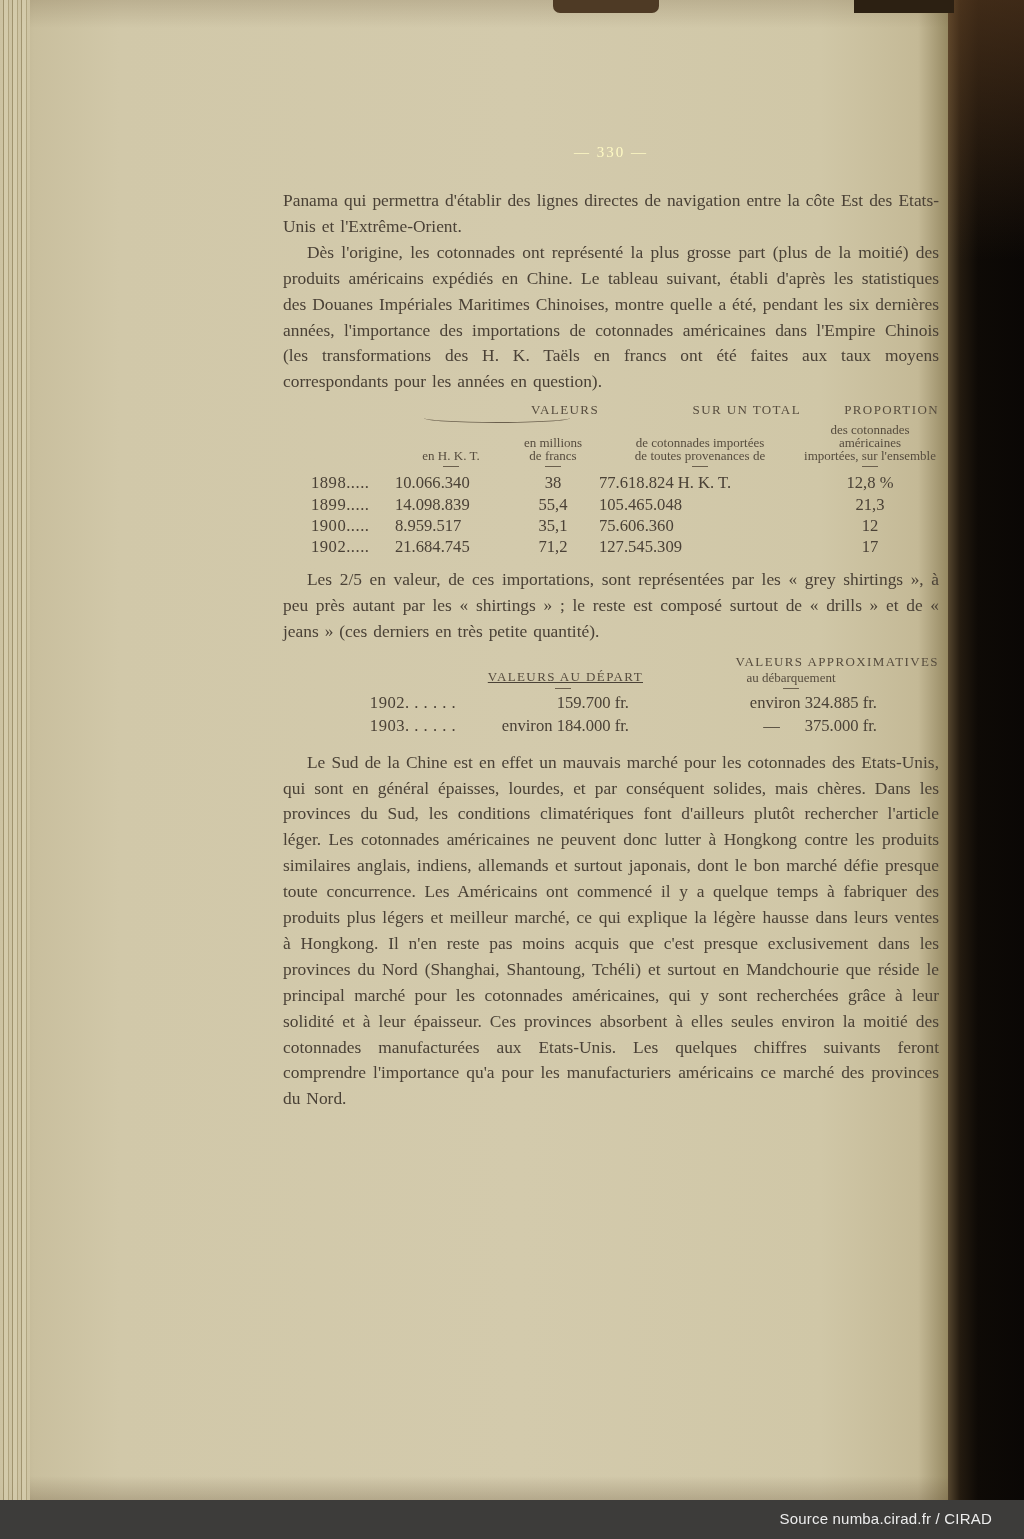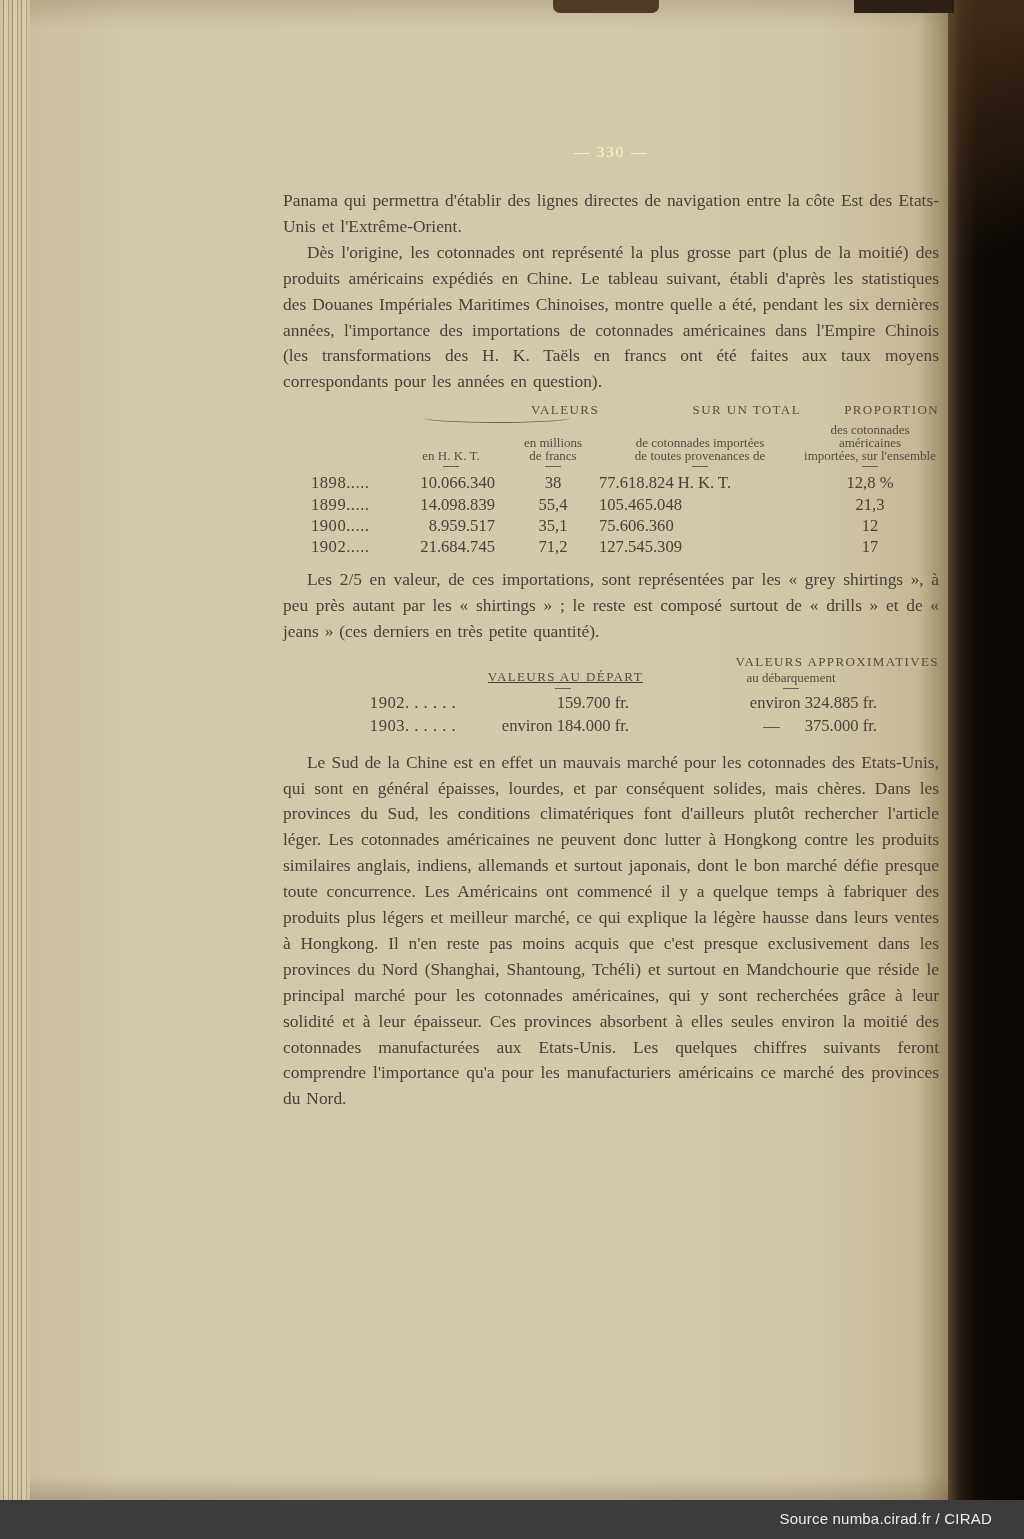--- a/index.html
+++ b/index.html
@@ -53,21 +53,21 @@
   }
   .brace{height:4px;width:72%;margin:1px auto 0;border-bottom:1.4px solid #6a5f4d;border-radius:0 0 50% 50% / 0 0 5px 5px;}
   .sub{
     font-size:13px;line-height:13px;text-align:center;color:#564c3e;
     white-space:pre-line;vertical-align:bottom;padding-top:2px;
   }
   .dashrow td{padding:4px 0 5px;}
   .dash{width:16px;height:0;border-top:1.4px solid #6a5f4d;margin:0 auto;}
   .t1 tr.d td{font-size:16.6px;line-height:21.4px;color:#4a4136;}
   .t1 .year-cell{padding-left:28px;text-align:left;letter-spacing:.5px;}
-  .t1 .hkt-cell{text-align:right;padding-right:12px;}
+  .t1 .hkt-cell{text-align:left;padding-right:12px;}
   .t1 .mil-cell{text-align:center;}
   .t1 .tot-cell{}
   .t1 .prop-cell{text-align:center;}
   
   .t2{width:100%;margin:10px 0 12px 0;}
   .t2 td{padding:0;}
   .c2-year{width:200px;} .c2-dep{width:160px;} .c2-arr{width:296px;}
   .t2-hd{vertical-align:bottom;text-decoration:underline;}
   .t2-ha{vertical-align:bottom;padding-left:60px;}
   .t2 .dash{margin-top:4px;margin-bottom:2px;}

